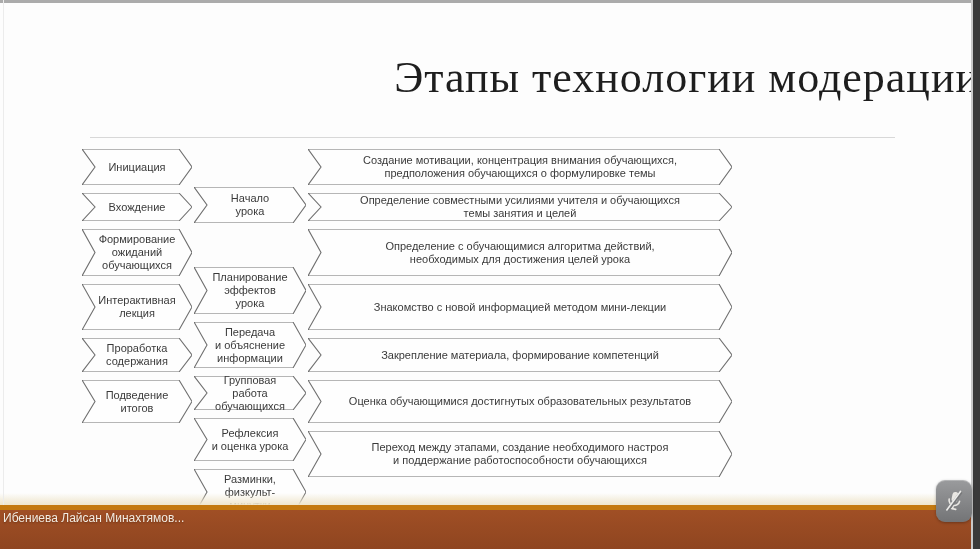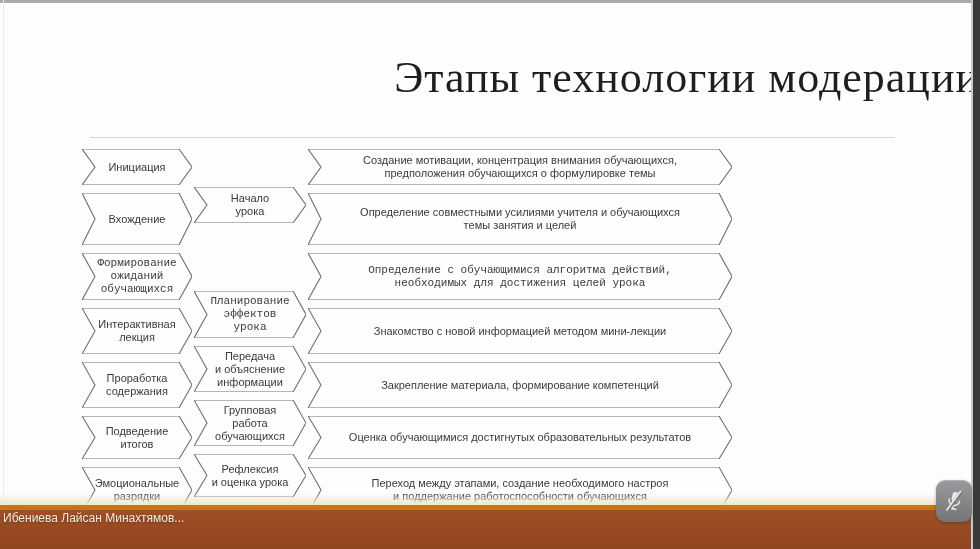--- a/index.html
+++ b/index.html
@@ -17,24 +17,24 @@
   .slide-title{
     position:absolute;top:52px;left:0;width:100%;margin:0;
     font-family:"Liberation Serif",serif;font-weight:400;font-size:44px;line-height:1.2;
     color:#1e1e1e;text-align:right;letter-spacing:1px;
   }
   .title-divider{position:absolute;top:137px;left:90px;width:805px;height:1px;background:#d8d8d8;}
   
   .diagram{position:absolute;left:82px;top:149px;width:650px;display:flex;flex-direction:column;gap:8px;}
   .row{position:relative;}
   .row:nth-child(1){height:36px;}
-  .row:nth-child(2){height:52px;}
-  .row:nth-child(3){height:47px;font-family:Liberation Mono, monospace;}
+  .row:nth-child(2){height:28px;}
+  .row:nth-child(3){height:47px;}
   .row:nth-child(4){height:46px;}
-  .row:nth-child(5){height:46px;}
+  .row:nth-child(5){height:34px;}
   .row:nth-child(6){height:43px;}
   .row:nth-child(7){height:46px;}
   .cell{position:absolute;top:0;height:100%;}
   .cell.c1{left:0;width:110px;}
   .cell.c2{left:112px;width:112px;margin-top:38px;}
   .cell.c3{left:226px;width:424px;}
   .cell svg{position:absolute;inset:0;width:100%;height:100%;display:block;}
   .cell svg polygon{fill:#fefefe;stroke:#6f6f6f;stroke-width:1.1;}
   .cell .txt{
     position:absolute;inset:0;display:flex;align-items:center;justify-content:center;
@@ -192,27 +192,20 @@
 и оценка урока</div>
         </div>
         <div class="cell c3">
           <svg viewBox="0 0 424 100" preserveAspectRatio="none">
             <polygon points="0,0 411,0 424,50 411,100 0,100 13,50" vector-effect="non-scaling-stroke"></polygon>
           </svg>
           <div class="txt">Оценка обучающимися достигнутых образовательных результатов</div>
         </div>
       </div>
       <div class="row">
-        <div class="cell c1">
-          <svg viewBox="0 0 110 100" preserveAspectRatio="none">
-            <polygon points="0,0 97,0 110,50 97,100 0,100 13,50" vector-effect="non-scaling-stroke"></polygon>
-          </svg>
-          <div class="txt">Эмоциональные
-разрядки</div>
-        </div>
         <div class="cell c2">
           <svg viewBox="0 0 112 100" preserveAspectRatio="none">
             <polygon points="0,0 99,0 112,50 99,100 0,100 13,50" vector-effect="non-scaling-stroke"></polygon>
           </svg>
           <div class="txt">Разминки,
 физкульт-
 минутки</div>
         </div>
         <div class="cell c3">
           <svg viewBox="0 0 424 100" preserveAspectRatio="none">

